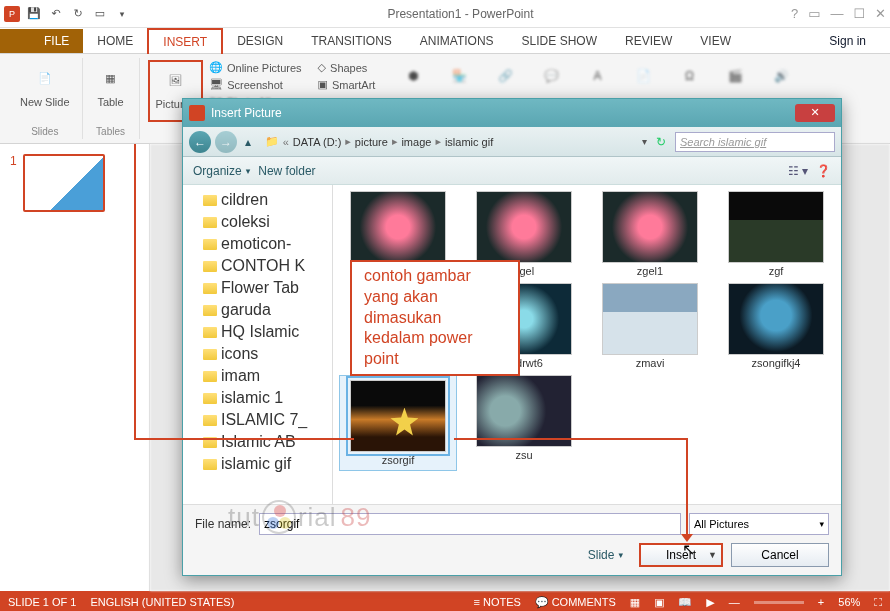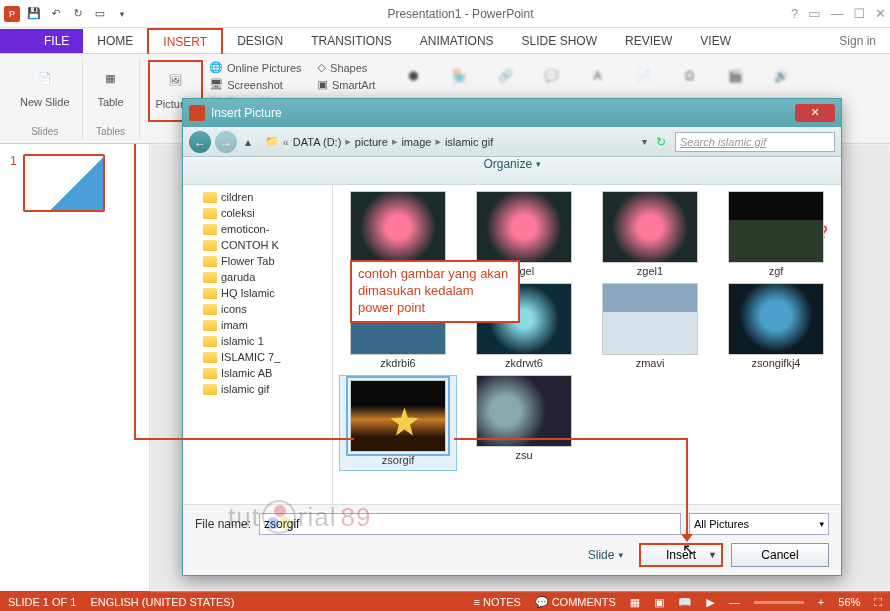--- a/index.html
+++ b/index.html
@@ -8,23 +8,23 @@
 
 .titlebar { height: 28px; background: #fff; display: flex; align-items: center; padding: 0 4px; border-bottom: 1px solid #e1e1e1; }
 .qat { display: flex; gap: 6px; align-items: center; }
 .qat-icon { width: 16px; height: 16px; display: flex; align-items: center; justify-content: center; color: #555; font-size: 11px; }
 .title-center { flex: 1; text-align: center; color: #666; font-size: 12px; }
 .win-controls { display: flex; gap: 10px; color: #999; font-size: 13px; }
 
 
 .ribbon-tabs { height: 26px; display: flex; align-items: center; padding-left: 0; border-bottom: 1px solid #d4d4d4; }
 .ribbon-tab { padding: 5px 14px; font-size: 12px; color: #444; cursor: pointer; }
-.ribbon-tab.file { background: #6d28d9; color: #fff; padding-left: 44px; }
+.ribbon-tab.file { background: #a16207; color: #fff; padding-left: 44px; }
 .ribbon-tab.insert { color: #d14424; border: 2px solid #d14424; border-bottom: none; }
-.signin { margin-left: auto; padding-right: 14px; color: #737373; }
+.signin { margin-left: auto; padding-right: 24px; color: #0f172a; }
 
 
 .ribbon { height: 90px; background: #f5f5f5; border-bottom: 1px solid #d4d4d4; display: flex; padding: 4px 8px; }
 .rgroup { display: flex; flex-direction: column; align-items: center; padding: 2px 8px; border-right: 1px solid #e0e0e0; }
 .rgroup-items { display: flex; gap: 4px; flex: 1; align-items: flex-start; }
 .ritem { display: flex; flex-direction: column; align-items: center; gap: 2px; padding: 2px 4px; color: #555; font-size: 11px; }
 .ritem-h { display: flex; align-items: center; gap: 4px; color: #555; font-size: 11px; padding: 1px 2px; }
 .rgroup-label { font-size: 10px; color: #888; }
 .ricon { width: 20px; height: 20px; display: flex; align-items: center; justify-content: center; }
 .ricon.big { width: 32px; height: 32px; }
@@ -48,26 +48,26 @@
 .dlg-title { height: 28px; background: linear-gradient(#6fb8c2, #5aa6b2); display: flex; align-items: center; padding: 0 6px; color: #fff; font-size: 12px; }
 .dlg-title-icon { width: 16px; height: 16px; background: #d14424; margin-right: 6px; border-radius: 2px; }
 .dlg-close { margin-left: auto; width: 40px; height: 18px; background: #c84040; border-radius: 3px; color: #fff; text-align: center; font-size: 11px; line-height: 16px; }
 .dlg-nav { height: 30px; background: linear-gradient(#e9f1f2, #d7e5e7); display: flex; align-items: center; padding: 0 6px; gap: 4px; border-bottom: 1px solid #b0c4c8; }
 .navbtn { width: 22px; height: 22px; border-radius: 50%; background: linear-gradient(#5aa6b2, #3d8590); color: #fff; display: flex; align-items: center; justify-content: center; font-size: 12px; }
 .navbtn.fwd { opacity: 0.45; }
 .crumb { display: flex; gap: 4px; align-items: center; flex: 1; padding: 0 6px; color: #333; font-size: 11px; }
 .crumb span.sep { color: #777; }
 .refresh { width: 20px; height: 20px; color: #2c6; display:flex;align-items:center;justify-content:center; }
 .searchbox { width: 160px; height: 20px; border: 1px solid #aac; background: #fff; padding: 0 4px; color: #999; font-style: italic; font-size: 11px; display:flex;align-items:center;text-decoration:underline; }
-.dlg-toolbar { height: 28px; background: linear-gradient(#f0f6f7, #e2ebec); display: flex; align-items: center; padding: 0 10px; gap: 20px; color: #2a5a66; font-size: 12px; border-bottom: 1px solid #cdd; flex-direction: column; }
+.dlg-toolbar { height: 28px; background: linear-gradient(#f0f6f7, #e2ebec); display: flex; align-items: center; padding: 0 10px; gap: 8px; color: #2a5a66; font-size: 12px; border-bottom: 1px solid #cdd; }
 .dlg-toolbar .tbtn { display: flex; align-items: center; gap: 4px; }
 .dlg-toolbar .rtools { margin-left: auto; display: flex; gap: 8px; color: #557; }
 .dlg-body { flex: 1; display: flex; overflow: hidden; }
 .tree { width: 150px; border-right: 1px solid #ddd; overflow-y: auto; padding: 4px 0; }
-.tree-item { display: flex; align-items: center; gap: 4px; padding: 2px 6px 2px 20px; font-size: 11px; color: #333; }
+.tree-item { display: flex; align-items: center; gap: 4px; padding: 2px 6px 2px 20px; font-size: 16px; color: #333; }
 .folder-ico { width: 14px; height: 11px; background: linear-gradient(#ffe079, #f2c93c); border-radius: 1px; }
 .files { flex: 1; padding: 6px; overflow: auto; display: grid; grid-template-columns: repeat(4, 1fr); gap: 6px 8px; align-content: start; }
 .file { display: flex; flex-direction: column; align-items: center; gap: 2px; }
 .file-thumb { width: 96px; height: 72px; border: 1px solid #ccc; background: #333; }
 .file-thumb.rose { background: radial-gradient(circle at 50% 50%, #ff7a9a 20%, #1b2a2a 65%); }
 .file-thumb.book { background: linear-gradient(#0a0a0a 40%, #2a3a28 40%); }
 .file-thumb.glow { background: radial-gradient(circle, #8adbe8 15%, #0d2a38 60%); }
 .file-thumb.mosque { background: linear-gradient(#0e1a2a 50%, #3a6a8a 50%); }
 .file-thumb.dome { background: linear-gradient(#8aa8c0 40%, #d6e2ea 40%); }
 .file-thumb.globe { background: radial-gradient(circle at 50% 45%, #4aa0c8 25%, #0c1a24 60%); }
@@ -84,21 +84,21 @@
 .filter { width: 140px; height: 22px; border: 1px solid #aac; background: #fff; font-size: 11px; padding: 0 4px; display:flex;align-items:center;justify-content:space-between; }
 .btnrow { display: flex; justify-content: flex-end; gap: 8px; align-items: center; }
 .btnrow .tools { color: #2a5a66; font-size: 12px; display:flex;align-items:center;gap:4px;margin-right: 8px; }
 .btn { width: 98px; height: 24px; border: 1px solid #8a9aae; background: linear-gradient(#fefefe, #e6ecf2); font-size: 12px; display: flex; align-items: center; justify-content: center; }
 .btn.split { width: 84px; position: relative; }
 .btn.split .caret { position: absolute; right: 4px; font-size: 9px; color: #444; }
 .btn.insert-hl { border: 2px solid #d14424; }
 .cursor { position: absolute; left: 682px; top: 540px; font-size: 16px; color: #000; pointer-events: none; }
 
 
-.annotation-box { position: absolute; left: 350px; top: 260px; width: 170px; border: 2px solid #d14424; background: #fff; padding: 4px 6px; color: #d14424; font-size: 13px; line-height: 1.3; z-index: 20; }
+.annotation-box { position: absolute; left: 350px; top: 260px; width: 170px; border: 2px solid #d14424; background: #fff; padding: 4px 12px; color: #d14424; font-size: 16px; line-height: 1.3; z-index: 20; }
 .arrow-line { position: absolute; background: #d14424; z-index: 19; }
 .watermark { position: absolute; left: 228px; top: 500px; font-size: 26px; color: rgba(80,80,80,0.3); font-weight: 300; letter-spacing: 1px; display:flex;align-items:center; z-index: 5; pointer-events: none; }
 .watermark .circ { width: 34px; height: 34px; border: 2px solid rgba(80,80,80,0.25); border-radius: 50%; position: relative; margin: 0 2px; }
 .watermark .circ:before, .watermark .circ:after, .watermark .circ span { content: ""; position: absolute; width: 12px; height: 12px; border-radius: 50%; }
 .watermark .circ:before { background: rgba(220,60,60,0.35); top: 3px; left: 10px; }
 .watermark .circ:after { background: rgba(60,120,220,0.35); bottom: 3px; left: 3px; }
 .watermark .circ span { background: rgba(220,200,40,0.35); bottom: 3px; right: 3px; }
 </style>
 </head>
 <body>

